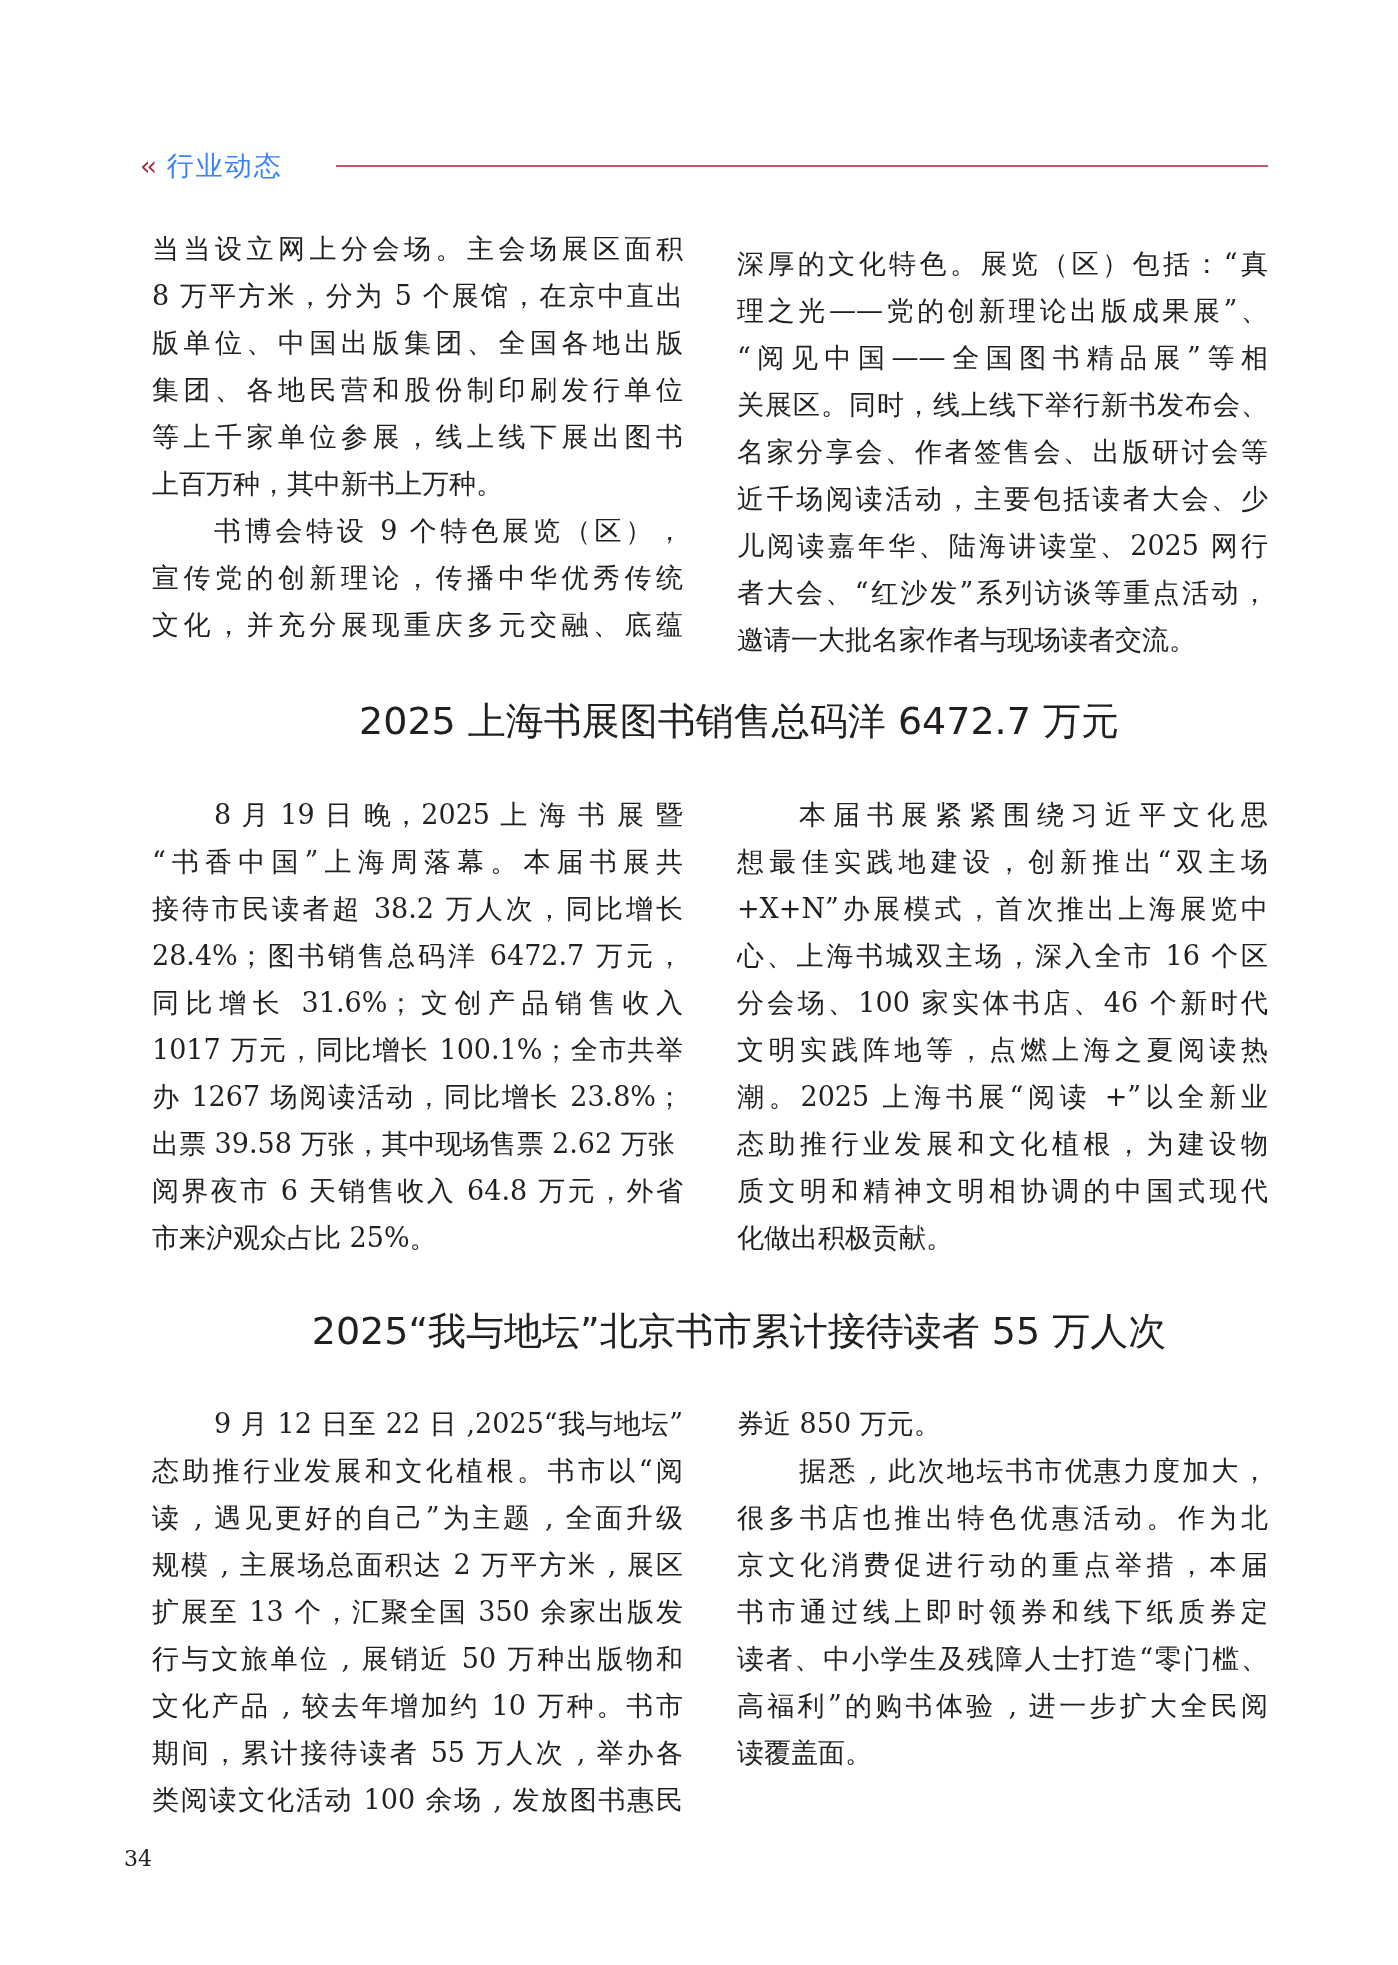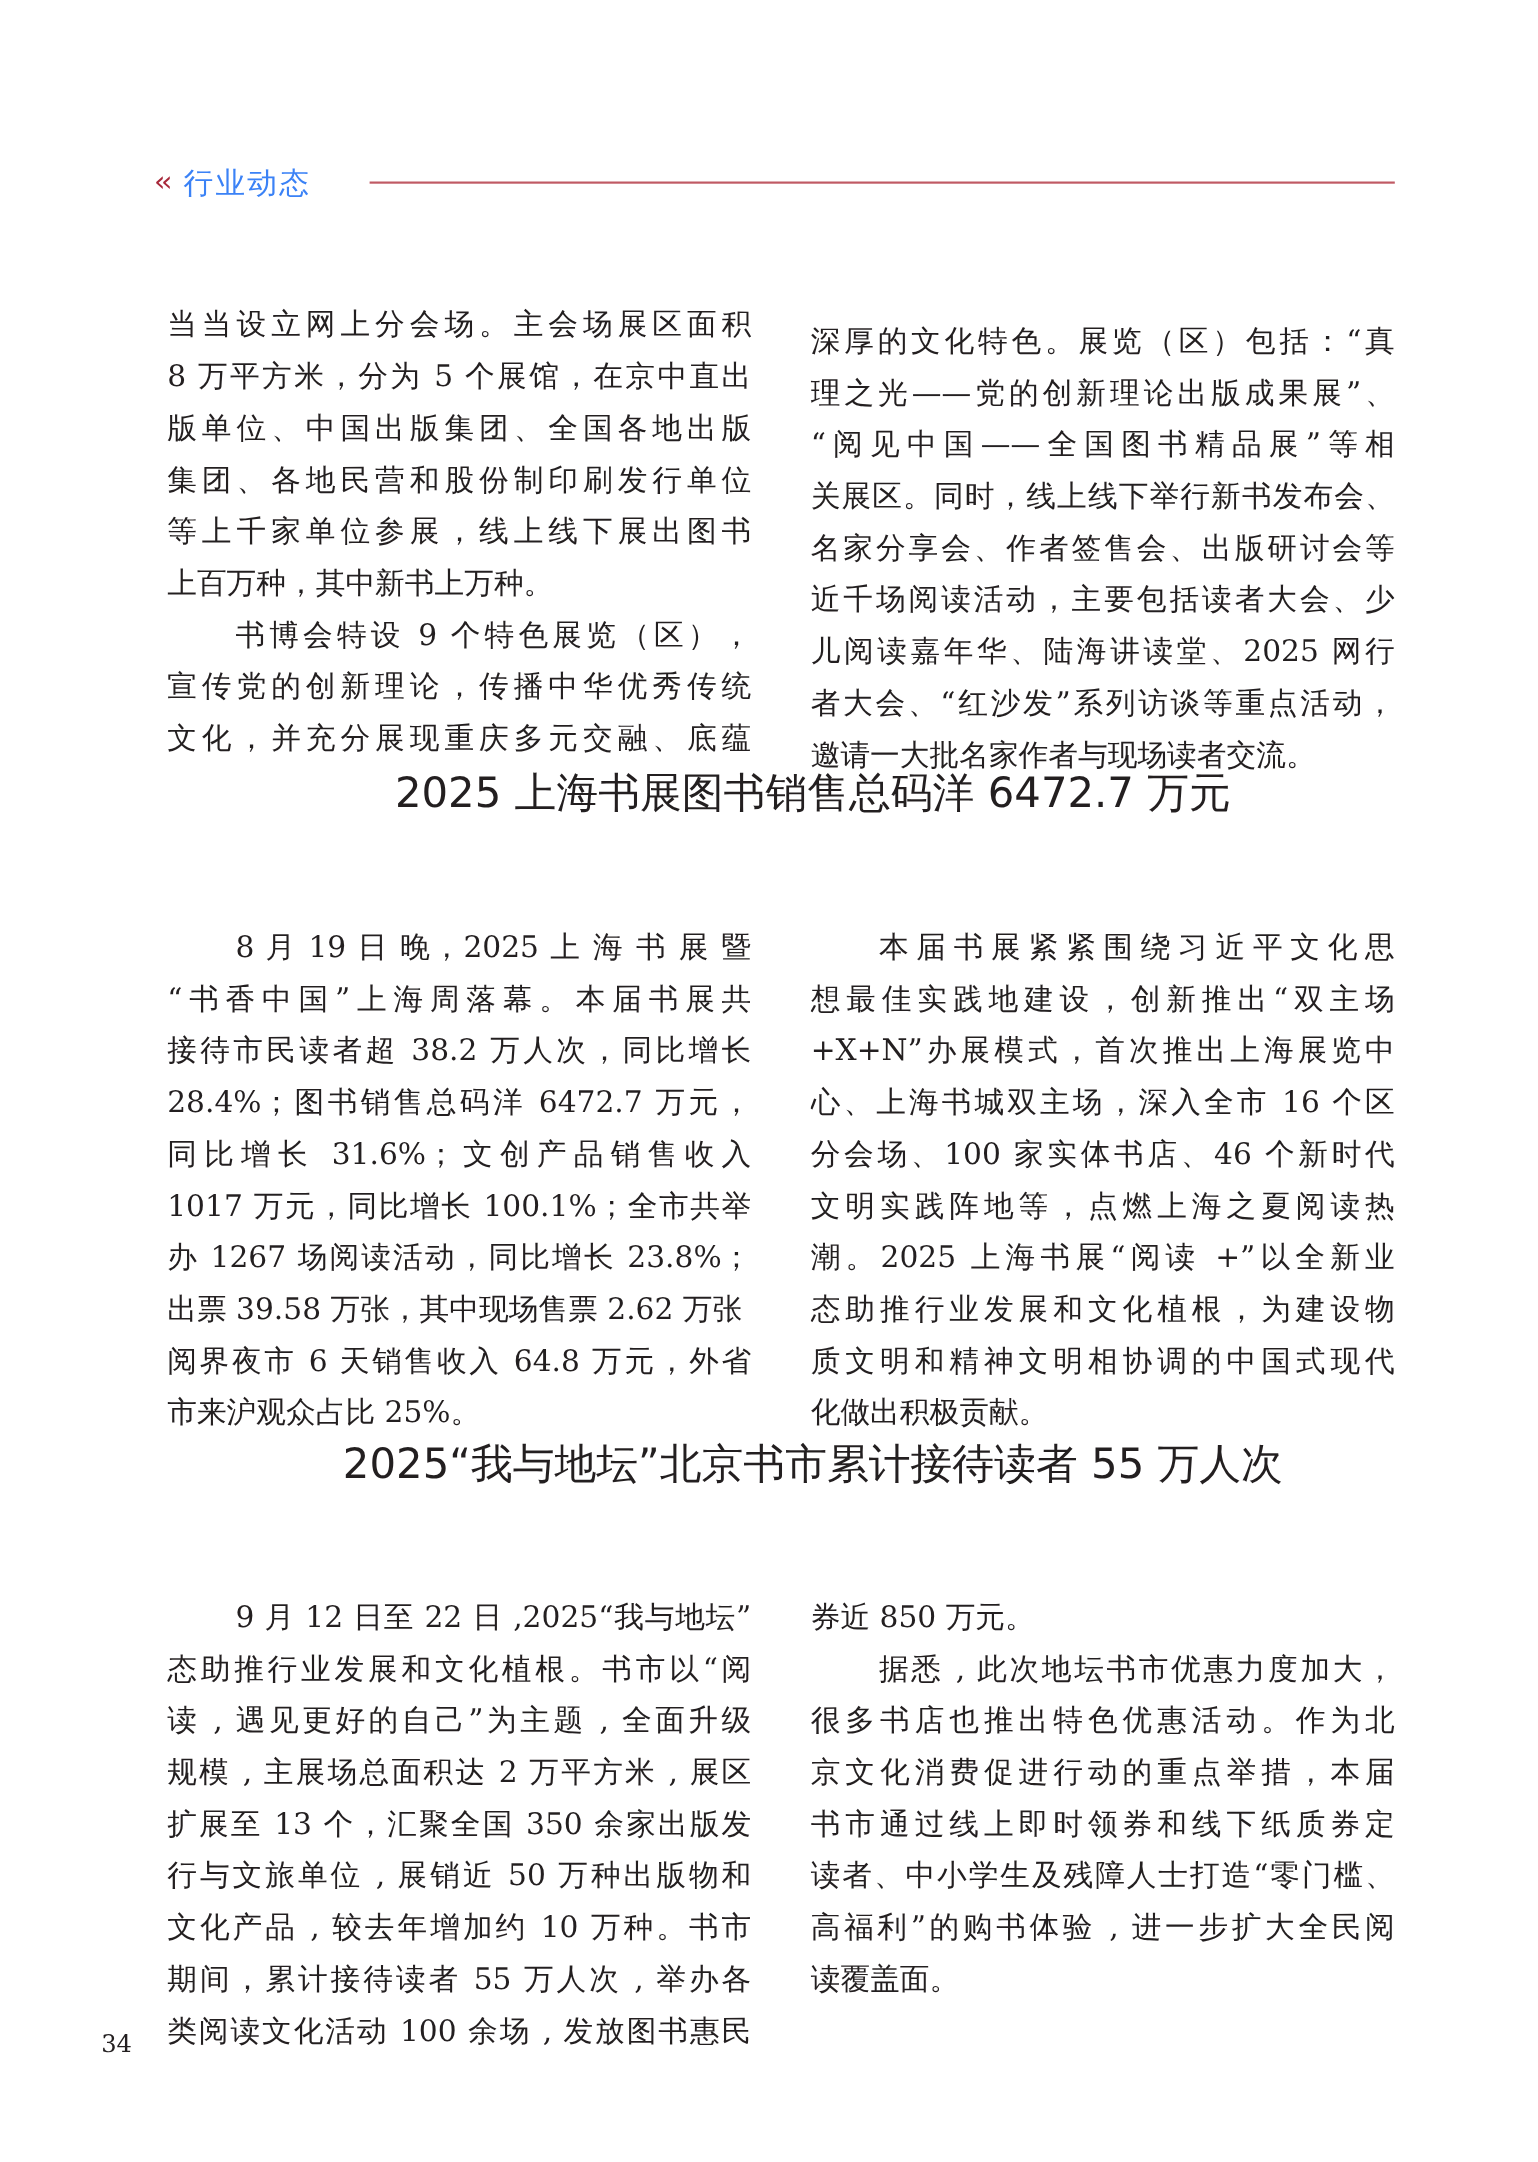--- a/index.html
+++ b/index.html
@@ -2,31 +2,31 @@
 <html><head>
 <meta charset="utf-8">
 <style>
   html, body { margin:0; padding:0; background:#ffffff; }
   body { width:1398px; height:1965px; position:relative; overflow:hidden;
          font-family:"DejaVu Serif","Liberation Serif",serif; color:#231f20; }
   .hdr { position:absolute; left:140px; top:146px; height:40px; display:flex; align-items:center; }
   .hdr-icon { color:#a8283a; font-family:"DejaVu Sans",sans-serif; font-size:26px; letter-spacing:-4px; margin-right:14px; }
   .hdr-label { color:#3b82f6; font-family:"DejaVu Sans",sans-serif; font-size:27px; letter-spacing:2px; }
   .hdr-rule { position:absolute; left:336px; top:165px; width:932px; height:2px; background:#c05a64; }
-  .col { position:absolute; width:531px;margin-top:47px; }
+  .col { position:absolute; width:531px; }
   .col-left { left:152px; }
   .col-right { left:737px; }
   .line { height:47px; line-height:47px; font-size:27px; white-space:nowrap;
           text-align:justify; text-align-last:justify; overflow:hidden; }
   .line.last { text-align-last:left; }
   .line.indent { padding-left:62px; }
   .title { position:absolute; left:0; width:1398px; text-align:center;
            font-family:"DejaVu Sans","Liberation Sans",sans-serif; font-size:38px;
            font-weight:normal; color:#231f20; letter-spacing:0px;padding-left:40px; }
-  .pageno { position:absolute; left:92px; top:1846px; font-size:22px; }
+  .pageno { position:absolute; left:124px; top:1846px; font-size:22px; }
 </style>
 </head>
 <body>
 
 <div class="hdr">
   <span class="hdr-icon">‹‹</span>
   <span class="hdr-label">行业动态</span>
 </div>
 <div class="hdr-rule"></div>
 

